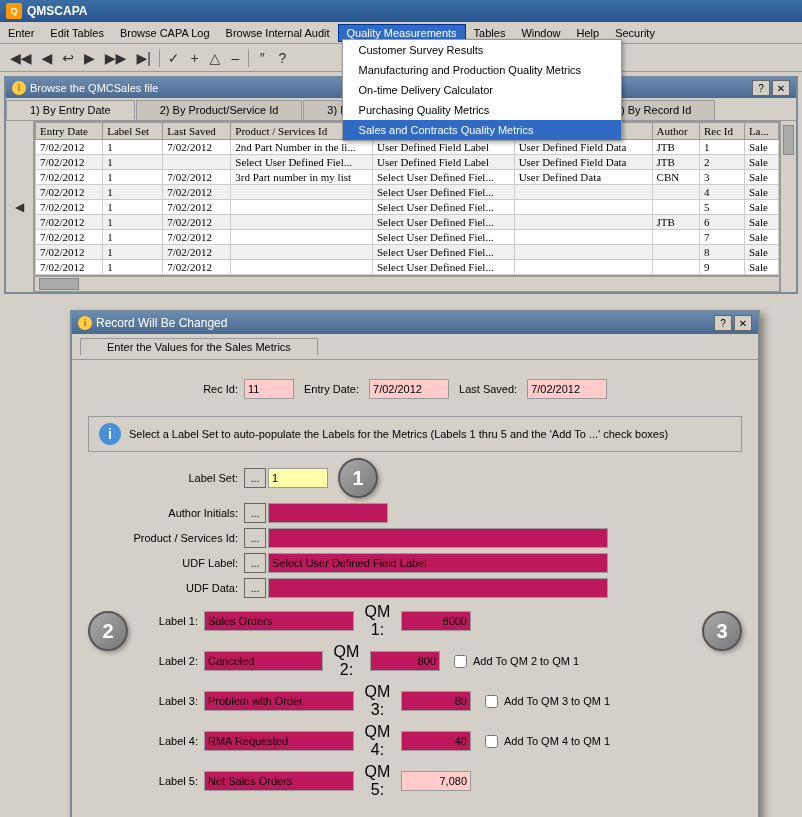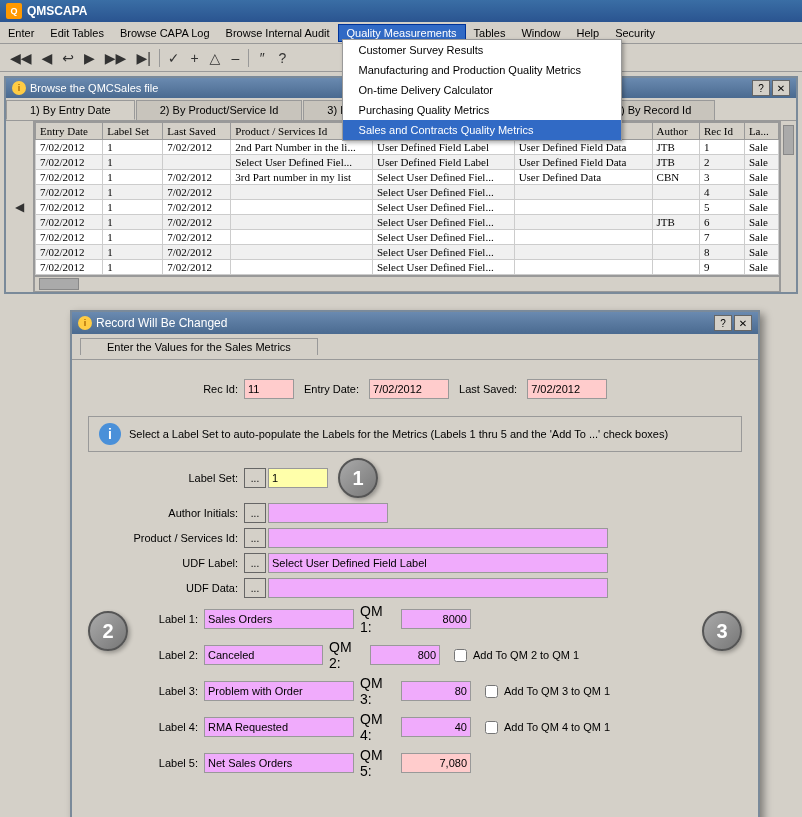--- a/index.html
+++ b/index.html
@@ -247,21 +247,21 @@
       text-align: right;
       width: 150px;
       margin-right: 6px;
       font-size: 11px;
       flex-shrink: 0;
     }
     .form-input {
       border: 1px solid #999;
       padding: 1px 3px;
       font-size: 11px;
-      background: #f0abfc;
+      background: #be185d;
       height: 20px;
     }
     .form-input.pink { background: #ffcccc; }
     .form-input.yellow { background: #ffffaa; }
 
     .info-box {
       background: #d4d0c8;
       border: 1px solid #999;
       padding: 6px 10px;
       margin: 6px 0;
@@ -292,21 +292,21 @@
       flex-shrink: 0;
     }
 
     .qm-row {
       display: flex;
       align-items: center;
       margin-bottom: 4px;
       gap: 6px;
     }
     .qm-label { width: 60px; text-align: right; font-size: 11px; }
-    .qm-num-label { width: 35px; text-align: left; font-size: 14px; }
+    .qm-num-label { width: 35px; text-align: center; font-size: 16px; }
 
     .checkbox-label {
       display: flex; align-items: center; gap: 3px;
       font-size: 11px;
     }
 
     
     .badge-circle {
       width: 40px; height: 40px;
       border-radius: 50%;

